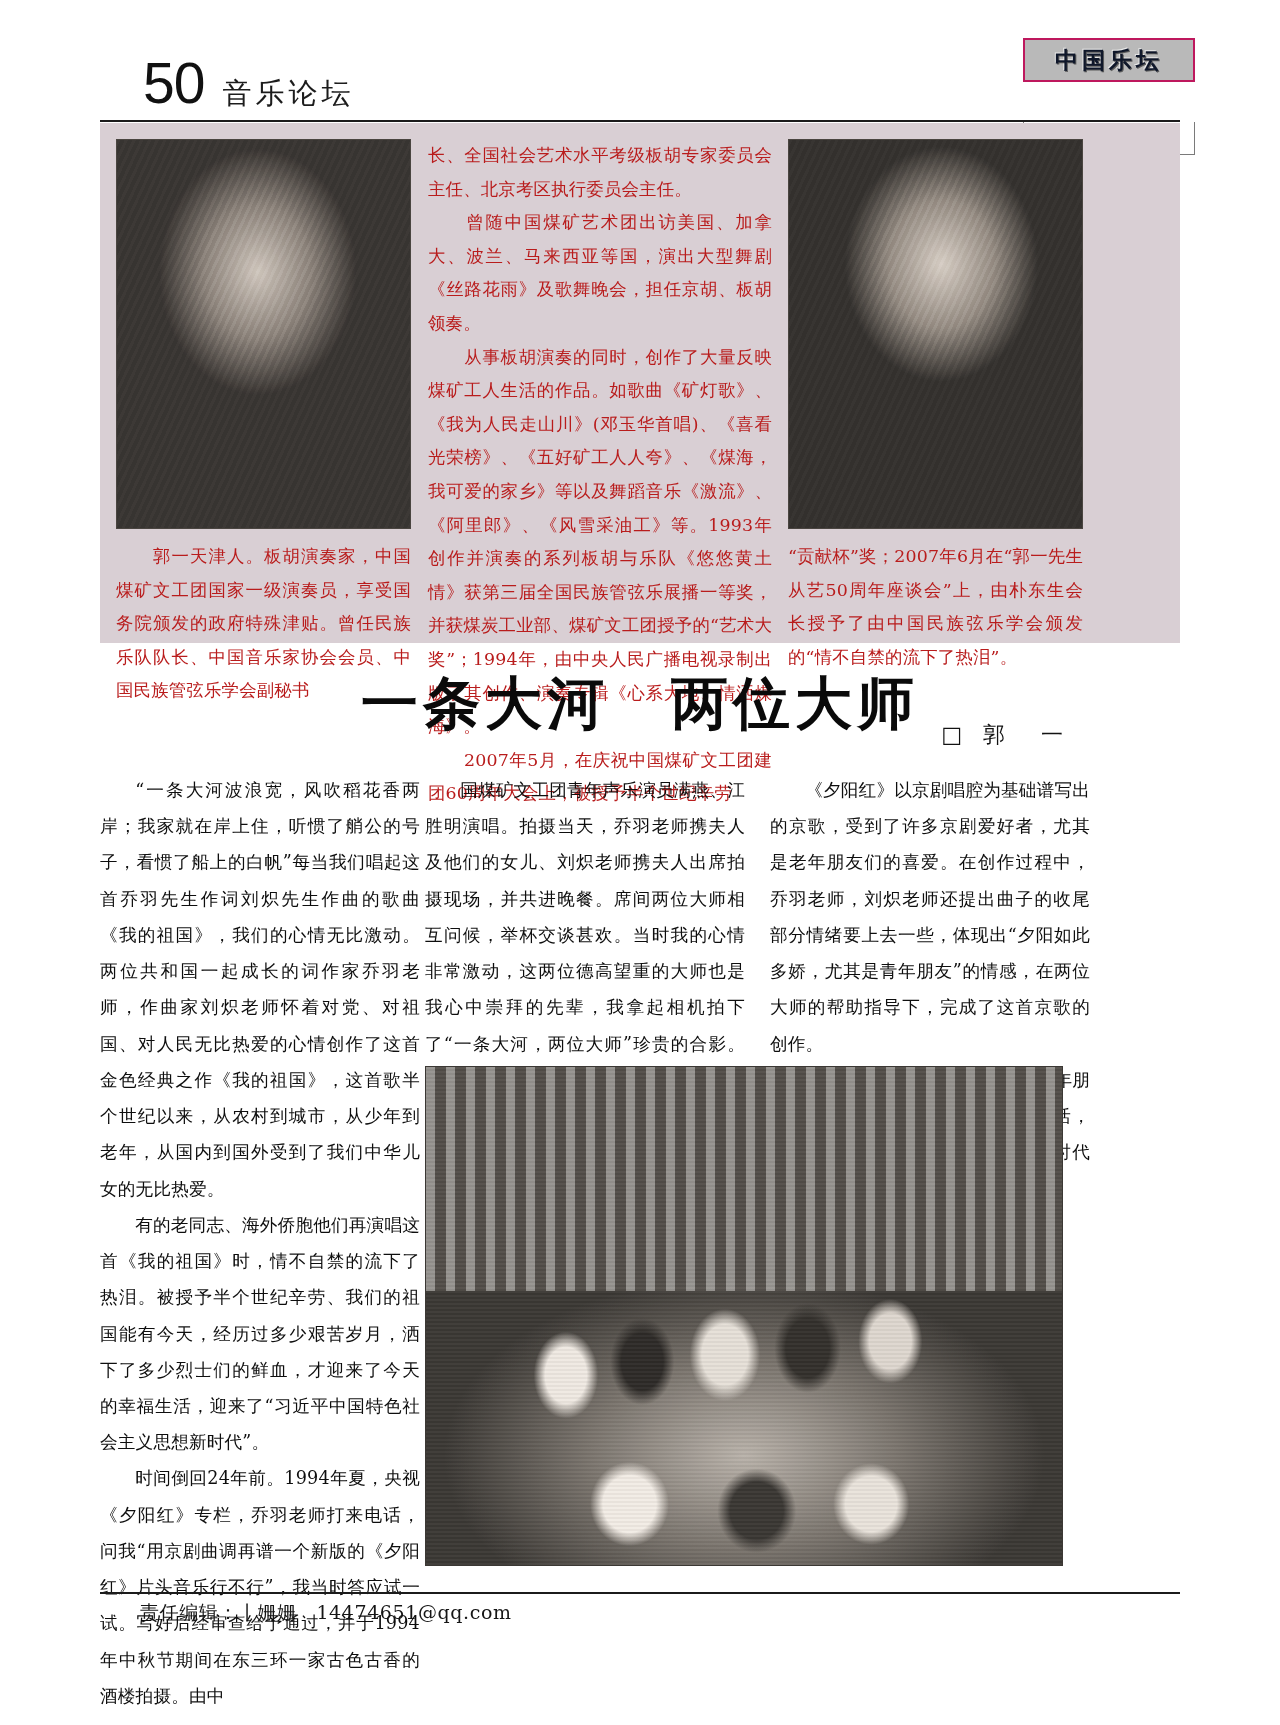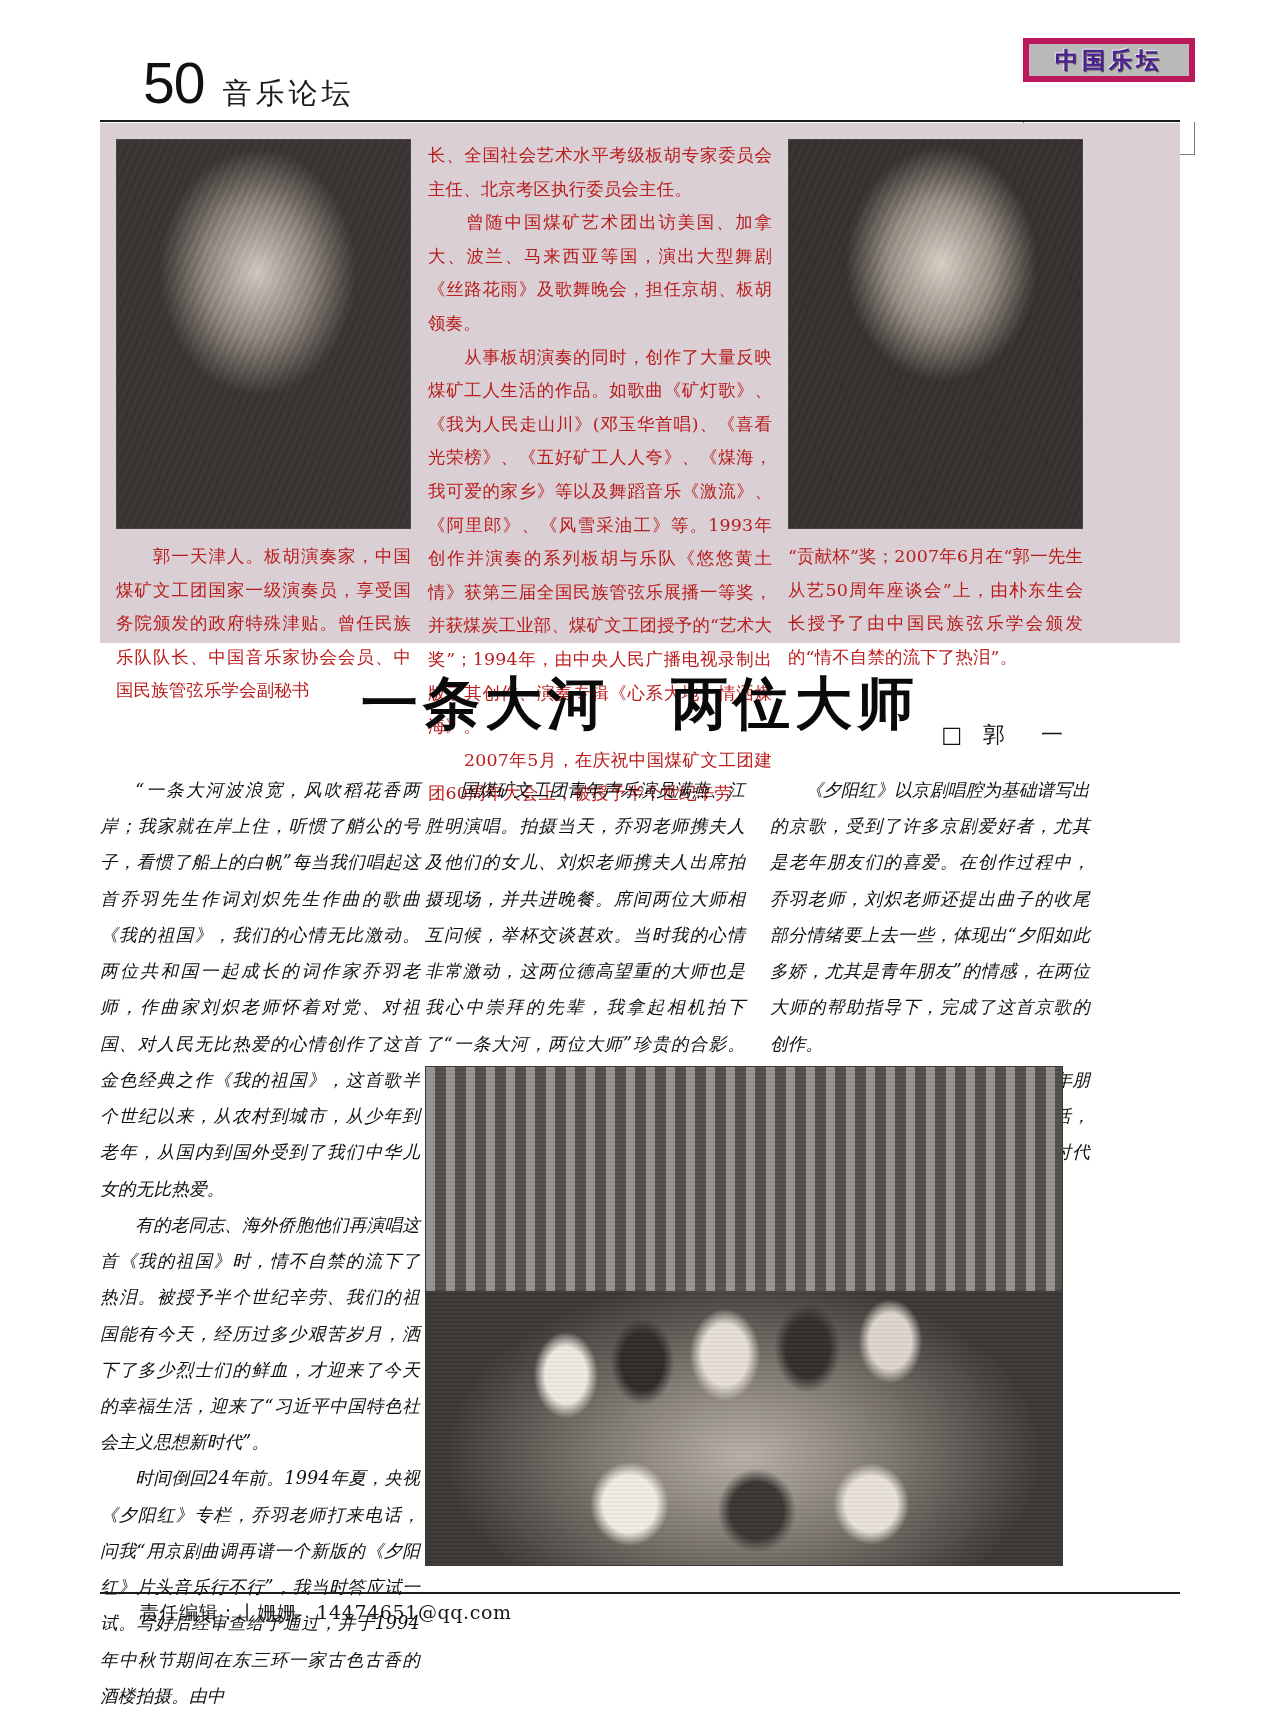--- a/index.html
+++ b/index.html
@@ -49,27 +49,27 @@
 
   .masthead {
     position: absolute;
     right: 85px;
     top: 38px;
     width: 172px;
   }
   .masthead-logo {
     height: 44px;
     background: #b9b9b9;
-    border: 6px solid #be185d;
+    border: 2px solid #be185d;
     display: flex;
     align-items: center;
     justify-content: center;
     letter-spacing: 4px;
     font-size: 23px;
-    color: #4c1d95;
+    color: #0f172a;
     text-shadow: 1px 1px 0 #5a5a5a, -1px -1px 0 #e8e8e8;
     font-family: "DejaVu Serif", serif;
     font-weight: 600;
     box-sizing: border-box;
   }
   .masthead-issue {
     height: 33px;
     border: 1px solid #7a7a7a;
     border-top: none;
     display: flex;
@@ -172,21 +172,21 @@
     font-size: 17.6px;
     line-height: 2.06;
     color: #0e0e0e;
     text-align: justify;
     text-justify: inter-ideograph;
     font-family: "DejaVu Serif", serif;
     letter-spacing: 0.2px;
     top: 772px;
     width: 320px;
   }
-  .body-col p { margin: 0; text-indent: 2em; font-style: italic; }
+  .body-col p { margin: 0; text-indent: 2em; }
   .col-1 { left: 100px; }
   .col-2 { left: 425px; }
   .col-3 { left: 770px; }
 
   
   .group-photo {
     position: absolute;
     left: 425px;
     top: 1066px;
     width: 638px;

